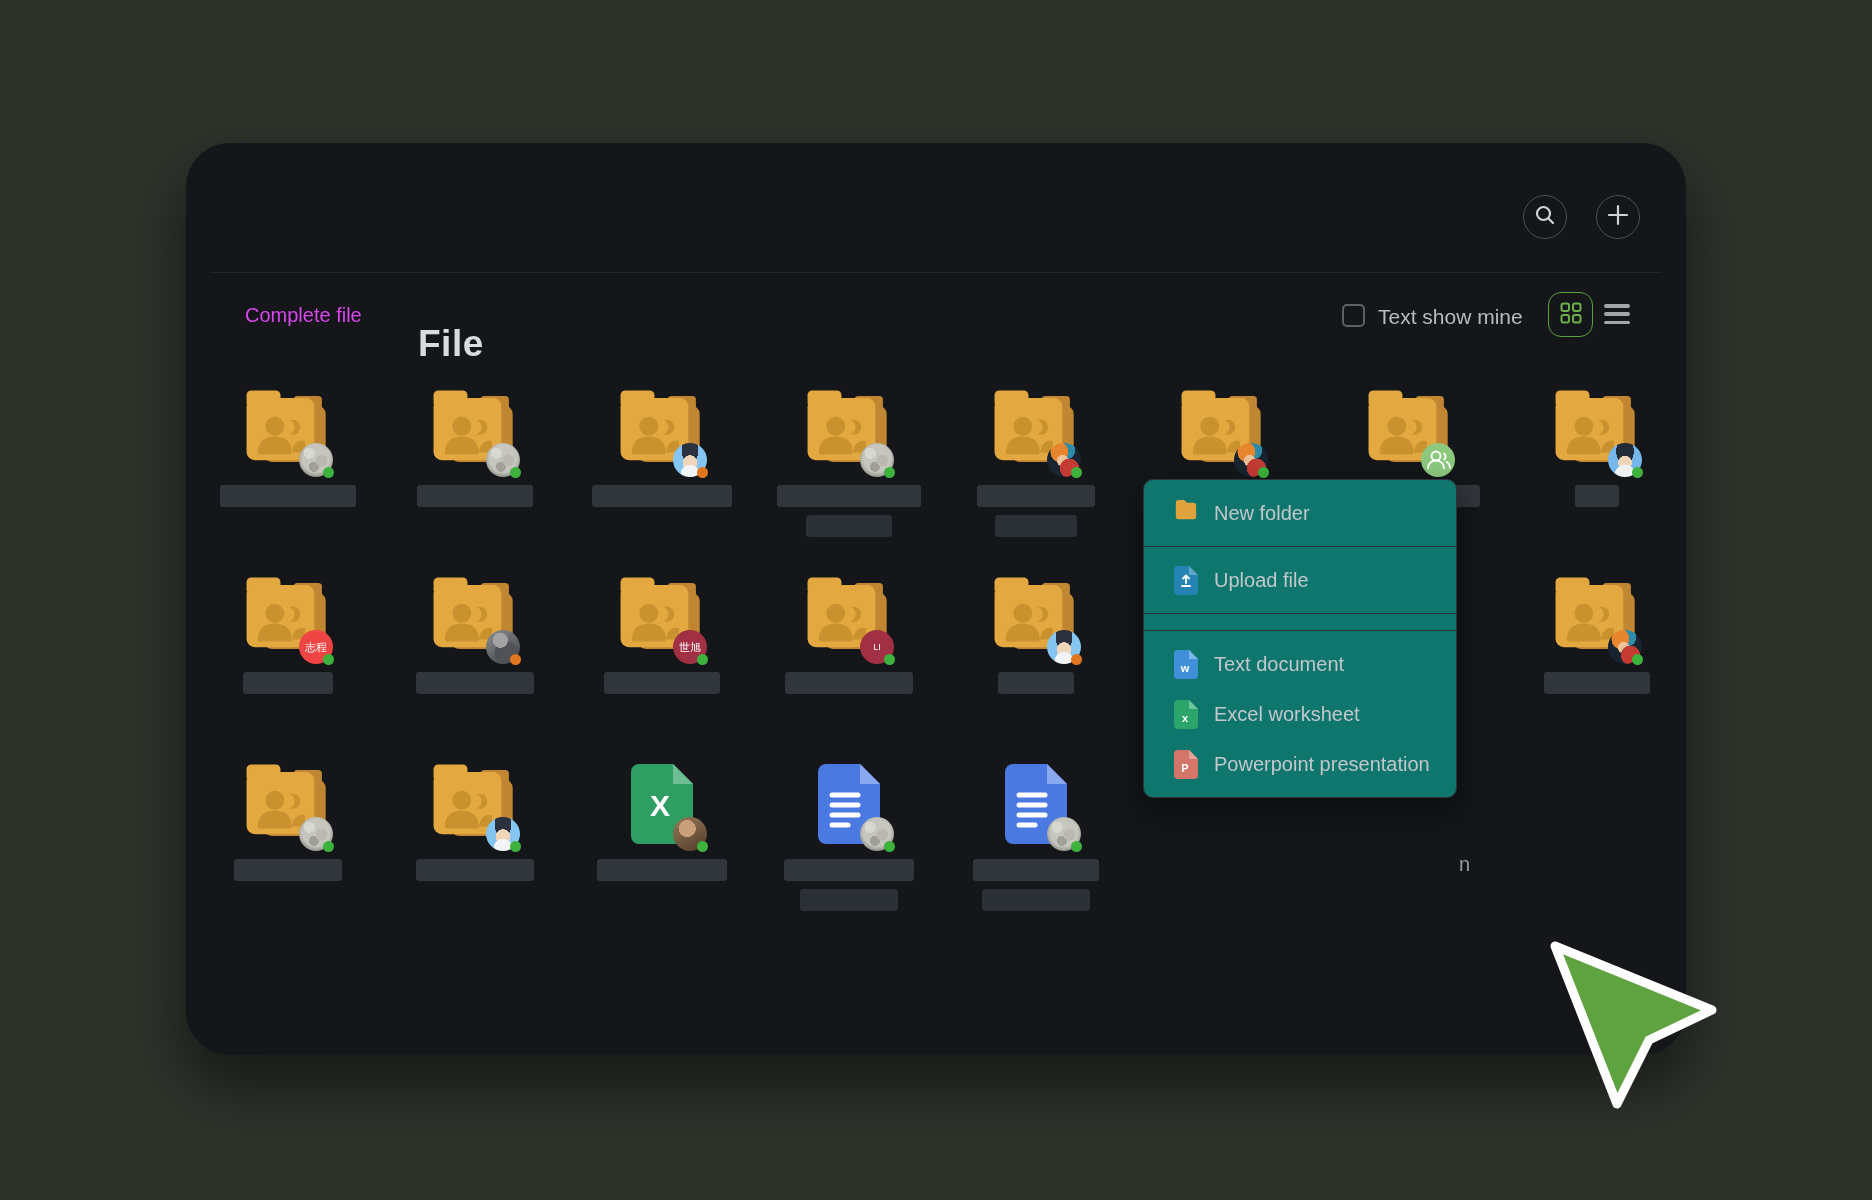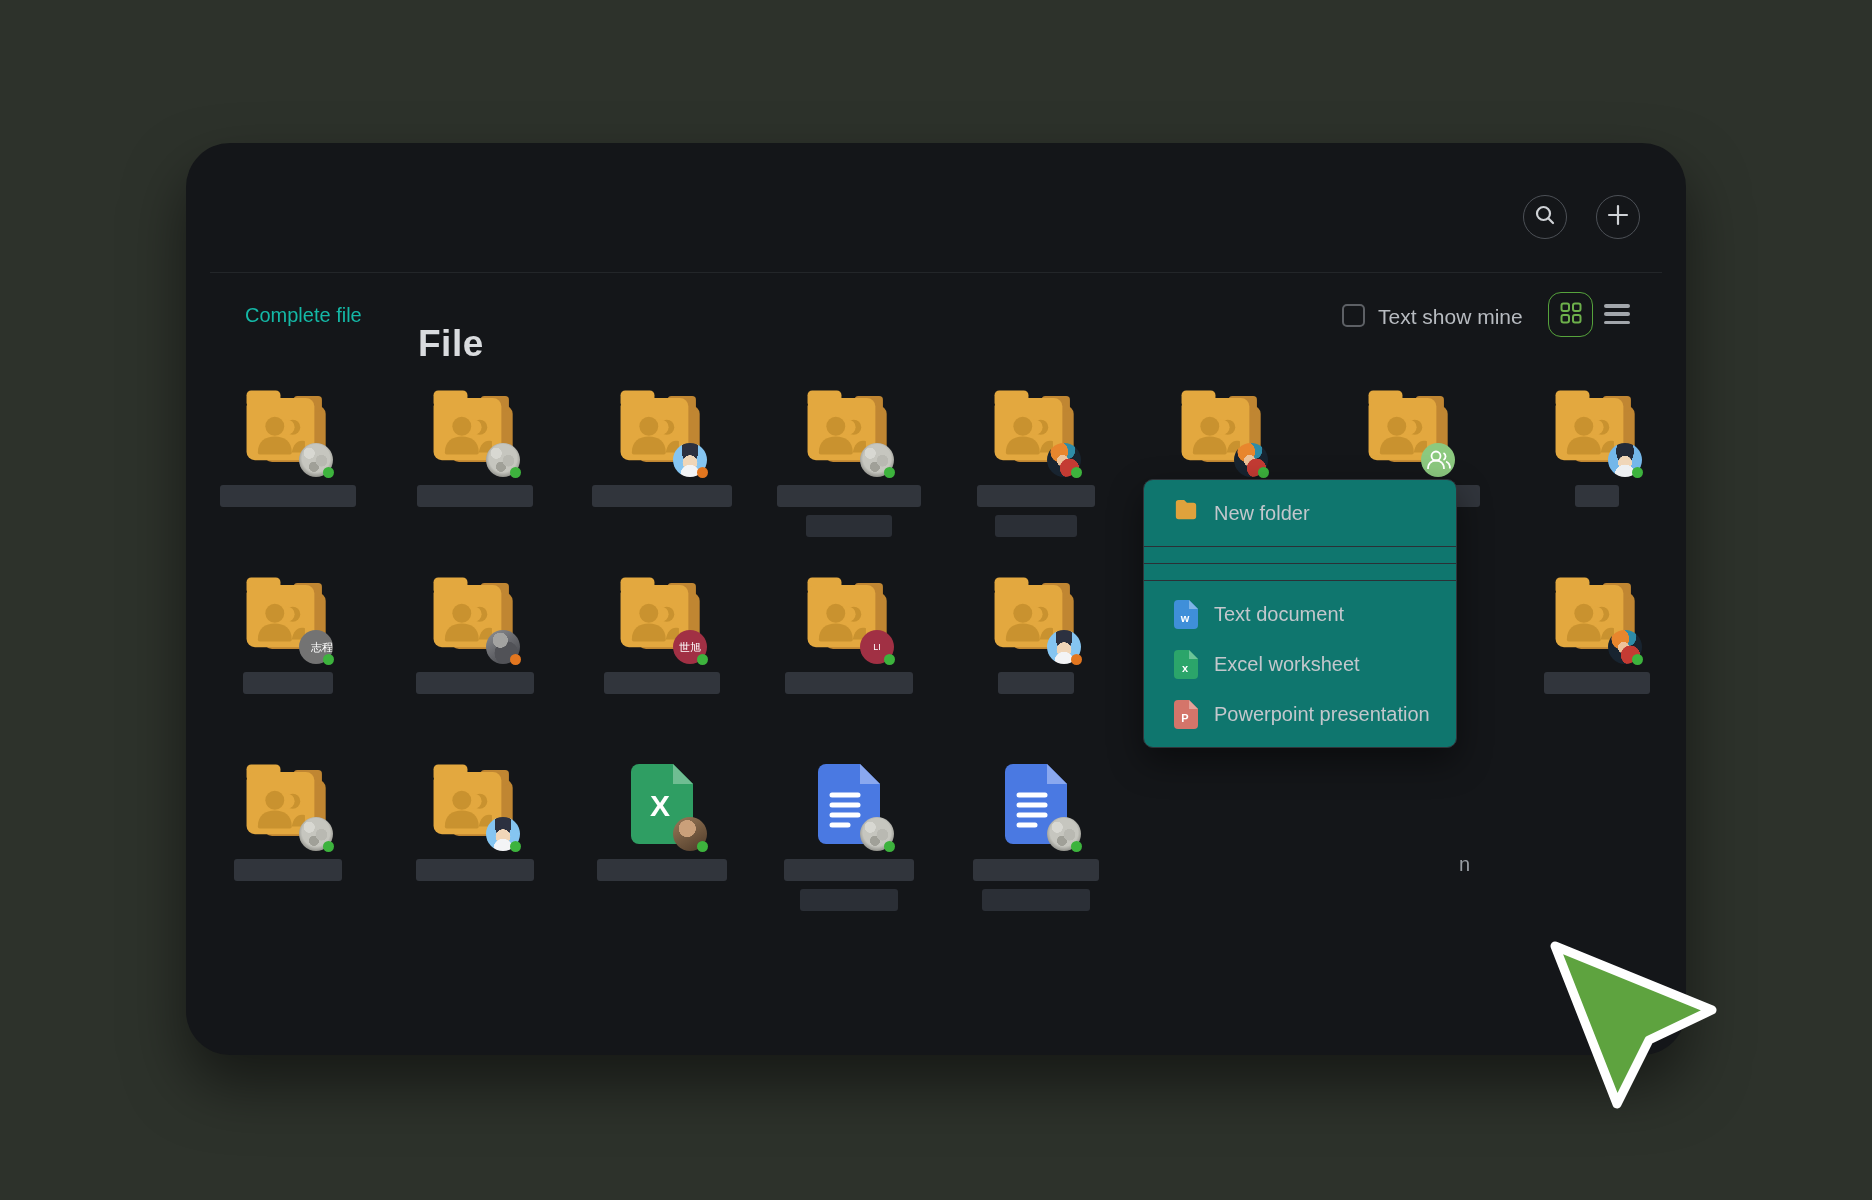--- a/index.html
+++ b/index.html
@@ -20,21 +20,21 @@
   }
   .hdr-btn{
     position:absolute;width:44px;height:44px;border-radius:50%;
     border:1.5px solid #4c5056;box-sizing:border-box;
     display:flex;align-items:center;justify-content:center;cursor:pointer;
   }
   .hdr-divider{
     position:absolute;left:210px;top:272px;width:1452px;height:1px;background:#232629;
   }
   .section-label{
-    position:absolute;left:245px;top:304px;font-size:20px;color:#14b8a6;
+    position:absolute;left:245px;top:304px;font-size:20px;color:#d946ef;
   }
   
   .checkbox{
     position:absolute;left:1342px;top:304px;width:23px;height:23px;
     border:2px solid #5d6065;border-radius:5px;box-sizing:border-box;background:transparent;
   }
   .filter-label{
     position:absolute;left:1378px;top:305px;font-size:21px;color:#b7bbc0;
   }
   .grid-view-btn{
@@ -75,21 +75,21 @@
     radial-gradient(circle at 50% 94%, #eef0f2 0 28%, transparent 29%),
     radial-gradient(circle at 50% 58%, #f0d6b8 0 26%, transparent 27%),
     radial-gradient(ellipse at 50% 24%, #232a38 0 36%, transparent 37%),
     #74b7ea;}
   .av-spark{background:
     radial-gradient(circle at 66% 74%, #c43b33 0 28%, transparent 29%),
     radial-gradient(circle at 46% 52%, #edc39a 0 22%, transparent 23%),
     radial-gradient(ellipse at 36% 26%, #e8862d 0 28%, transparent 29%),
     radial-gradient(ellipse at 62% 18%, #2e8ca8 0 24%, transparent 25%),
     #182430;}
-  .av-indigo{background:#737373;font-size:11px;justify-content:flex-end;}
+  .av-indigo{background:#ef4444;font-size:11px;}
   .av-crimson{background:#a13044;font-size:11px;}
   .av-crimson.small{font-size:9px;}
   .av-group{background:#8cc97f;}
   .dot{position:absolute;width:11px;height:11px;border-radius:50%;}
   .dot-green{background:#3db33d;}
   .dot-orange{background:#e2761f;}
   .skel{position:absolute;height:22px;border-radius:3px;background:#31353c;}
   .skel.second{background:#2b2f36;}
   
   .context-menu{
@@ -477,20 +477,34 @@
       <div class="menu-item">
         <span class="mi-icon">
           <svg viewBox="0 0 26 24" width="26" height="24">
     <path d="M2 3 a3 3 0 0 1 3 -3 h6 l3 3 h7 a3 3 0 0 1 3 3 v12 a3 3 0 0 1 -3 3 h-16 a3 3 0 0 1 -3 -3 Z" fill="#dfa23c"></path>
           </svg>
         </span>
         <span class="mi-label">New folder</span>
       </div>
     </div>
     <div class="menu-group">
+      <div class="menu-item">
+        <span class="mi-icon">
+          <svg viewBox="0 0 24 29" width="24" height="29">
+    <path d="M4 0 H15 L24 9 V25 a4 4 0 0 1 -4 4 H4 a4 4 0 0 1 -4 -4 V4 a4 4 0 0 1 4 -4 Z" fill="#2684b5"></path>
+    <path d="M15 0 L24 9 H15 Z" fill="#61a6c9"></path>
+            <g stroke="#ffffff" stroke-width="1.8" fill="none" stroke-linecap="round">
+      <line x1="12" y1="10" x2="12" y2="17"></line>
+              <path d="M9 12.5 L12 9.5 L15 12.5"></path>
+              <path d="M8 20 h8"></path>
+            </g>
+          </svg>
+        </span>
+        <span class="mi-label">Upload file</span>
+      </div>
     </div>
     <div class="menu-group">
     </div>
     <div class="menu-group">
       <div class="menu-item">
         <span class="mi-icon">
           <svg viewBox="0 0 24 29" width="24" height="29">
     <path d="M4 0 H15 L24 9 V25 a4 4 0 0 1 -4 4 H4 a4 4 0 0 1 -4 -4 V4 a4 4 0 0 1 4 -4 Z" fill="#3f8fd9"></path>
     <path d="M15 0 L24 9 H15 Z" fill="#7fb4e6"></path>
             <text x="11" y="22" font-size="11" font-weight="bold" fill="#fff" text-anchor="middle" font-family="Liberation Sans, sans-serif">w</text>

